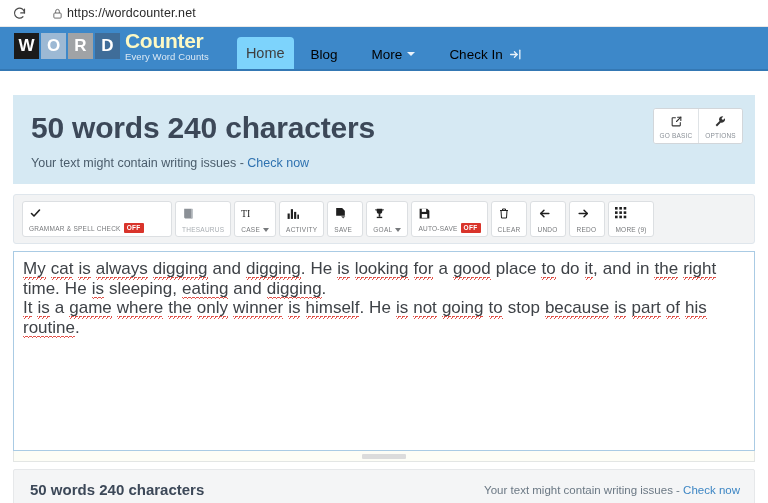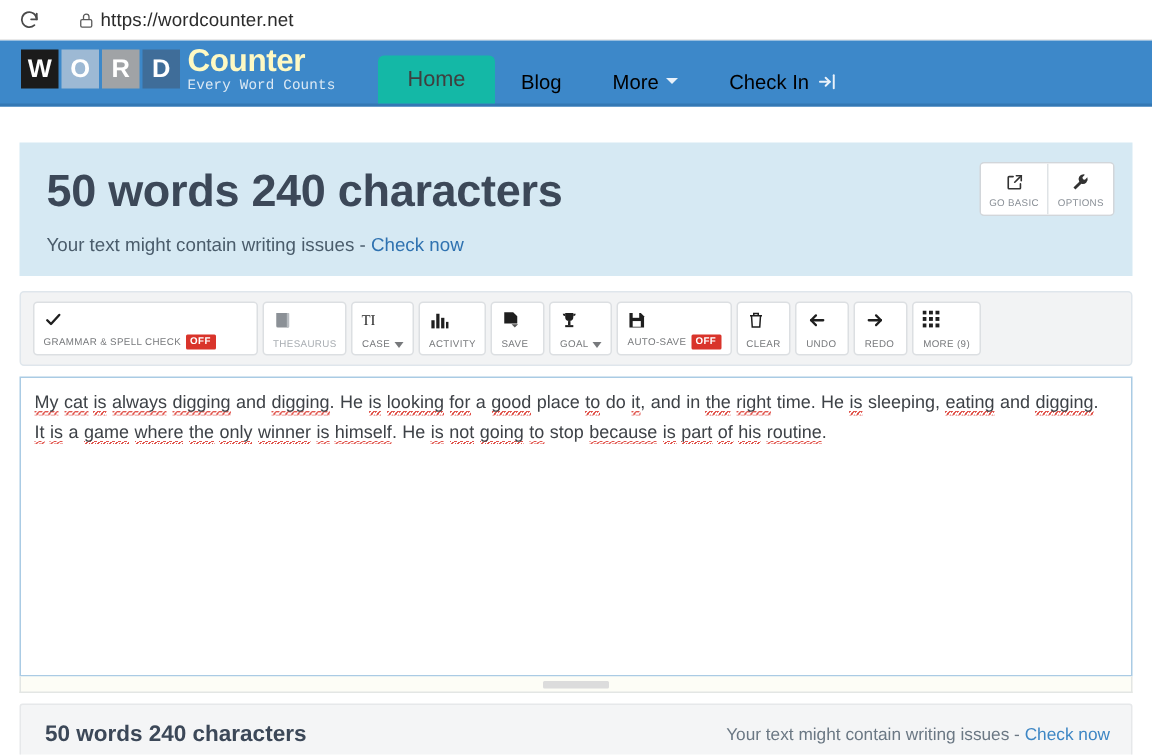--- a/index.html
+++ b/index.html
@@ -86,47 +86,46 @@
     letter-spacing: -.3px;
     display: block;
     line-height: 21px;
   }
   .logo-tagline {
     color: #dce9f4;
     font-size: 9.5px;
     display: block;
     line-height: 11px;
     letter-spacing: .1px;
-    font-family: Liberation Mono, monospace;
   }
 
   .site-nav {
     display: flex;
     align-items: flex-end;
     height: 100%;
     margin-left: 28px;
     gap: 0;
   }
   .nav-item {
     color: #000000;
     font-size: 13.5px;
     padding: 0 17px;
     height: 30px;
     display: flex;
     align-items: center;
     cursor: pointer;
     white-space: nowrap;
   }
   .nav-item.active {
-    background: #14b8a6;
+    background: #7dd3fc;
     color: #3f3f3f;
     border-radius: 4px 4px 0 0;
     height: 32px;
     font-size: 14.5px;
-    padding: 0 20px;
+    padding: 0 9px;
   }
   .caret-down {
     display: inline-block;
     width: 0; height: 0;
     border-left: 4px solid transparent;
     border-right: 4px solid transparent;
     border-top: 4px solid #eaf2fa;
     margin-left: 5px;
   }
   .signin-icon { margin-left: 6px; display: flex; align-items: center; }
@@ -258,21 +257,21 @@
     position: relative;
   }
   .editor {
     border: 1px solid #aacbe4;
     background: #ffffff;
     height: 200px;
     padding: 7px 9px 6px 9px;
     overflow: hidden;
   }
   .editor-text {
-    font-size: 12px;
+    font-size: 17px;
     line-height: 19.5px;
     color: #3e4247;
     word-spacing: .3px;
   }
   .sp {
     
     text-decoration: none;
     background-image:
       repeating-linear-gradient(135deg,
         #e0524a 0, #e0524a 1px,

